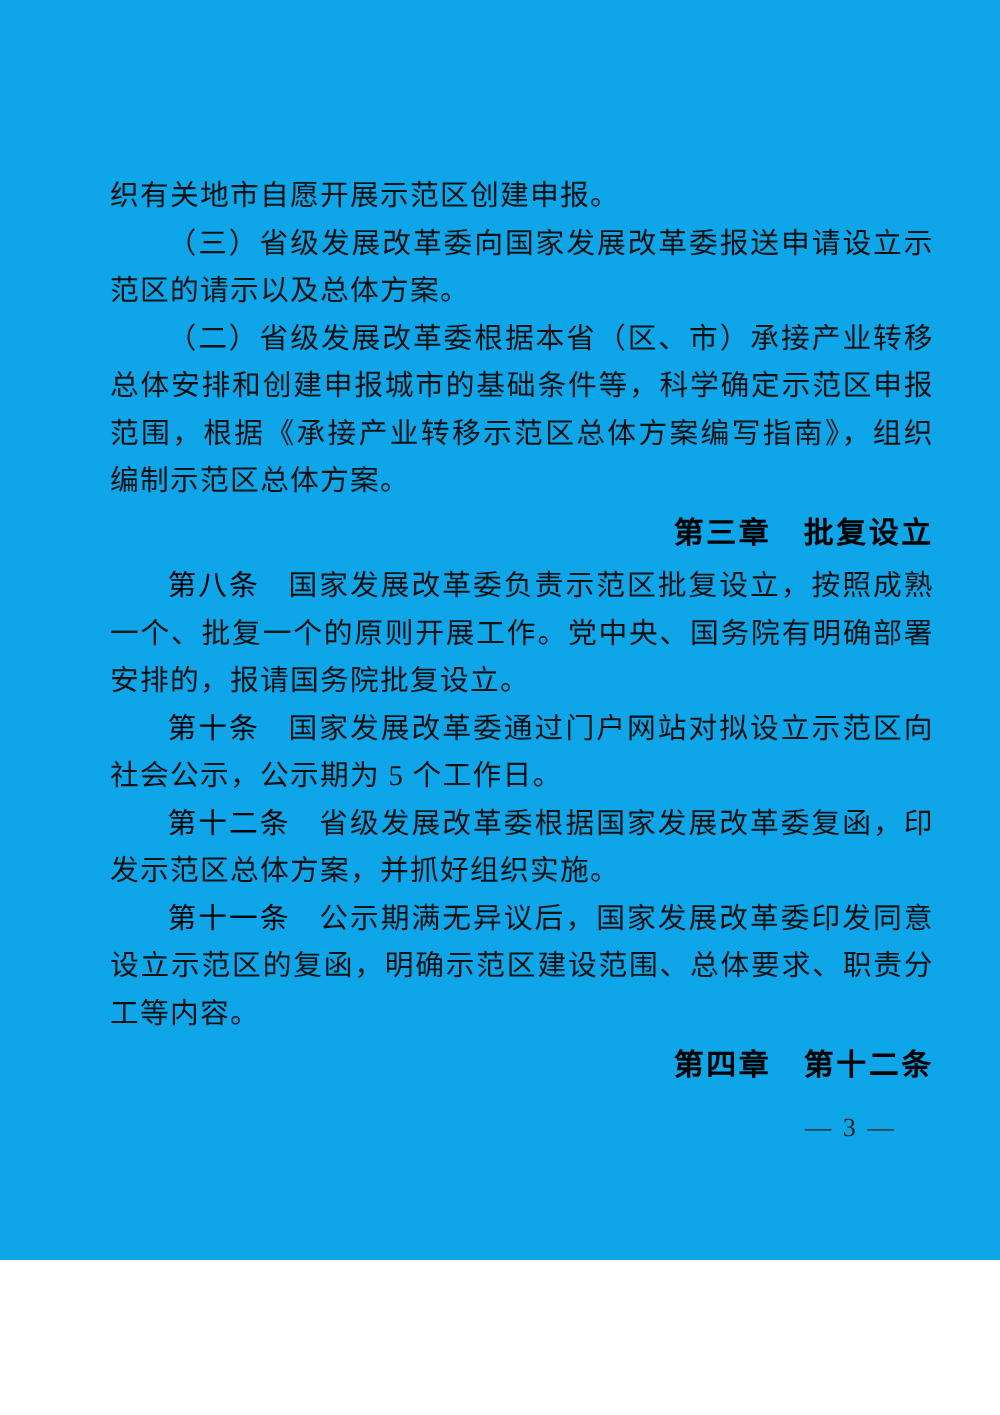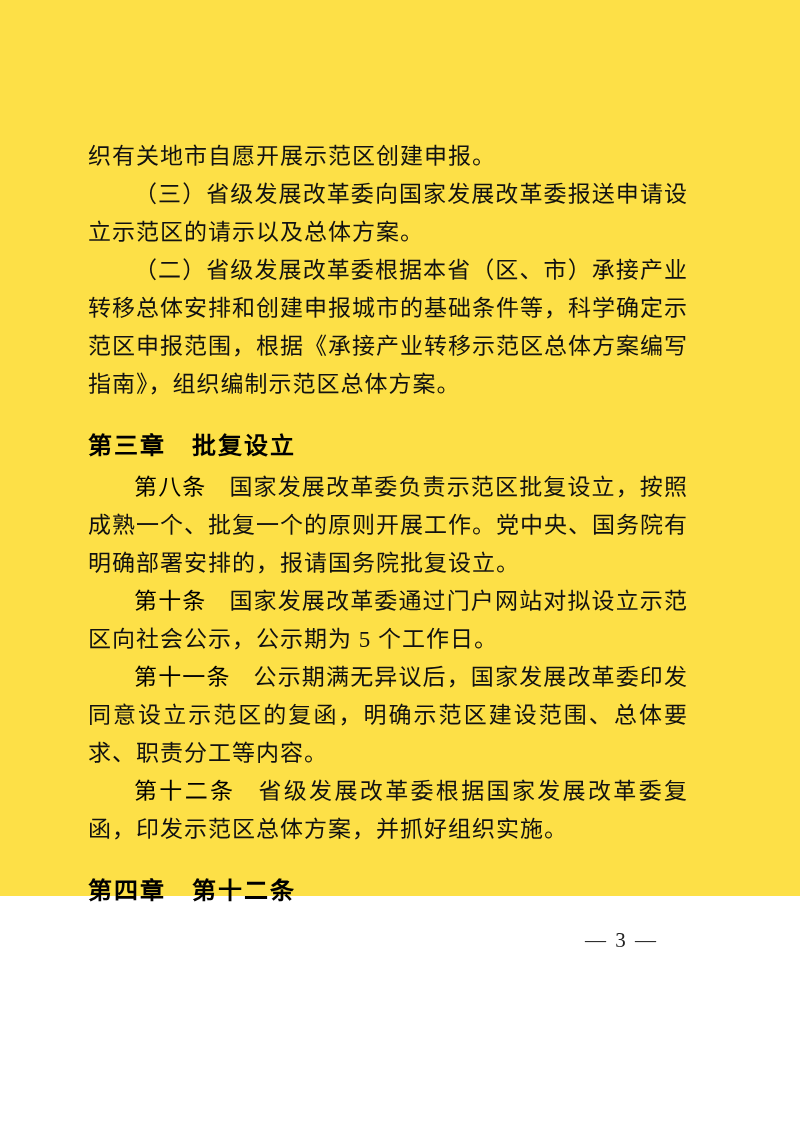--- a/index.html
+++ b/index.html
@@ -10,43 +10,43 @@
   body {
     width: 800px;
     height: 1132px;
     overflow: hidden;
     color: #111111;
     font-family: "Liberation Serif", "DejaVu Serif", serif;
   }
   .page {
     box-sizing: border-box;
     width: 800px;
-    height: 896px;
-    padding: 138px 112px 0 88px;
-    background: #fde047;
+    height: 1008px;
+    padding: 138px 53px 0 88px;
+    background: #0ea5e9;
     position: relative;
   }
   .body-text {
     font-size: 23px;
     line-height: 38px;
     letter-spacing: 1px;
     text-align: justify;
     text-justify: inter-character;
   }
   .para {
     margin: 0;
     text-indent: 2em;
   }
   .para.no-indent {
     text-indent: 0;
   }
   .chapter-heading {
-    margin: 23px 0 4px 0;
+    margin: 4px 0 4px 0;
     text-indent: 0;
-    text-align: left;
+    text-align: right;
     font-family: "Liberation Sans", "DejaVu Sans", sans-serif;
     font-weight: bold;
     font-size: 24px;
     line-height: 38px;
     letter-spacing: 2px;
     color: #000000;
   }
   .article-no {
     font-weight: normal;
     margin-right: 1em;
@@ -75,22 +75,22 @@
 
     <p class="para">（二）省级发展改革委根据本省（区、市）承接产业转移总体安排和创建申报城市的基础条件等，科学确定示范区申报范围，根据《承接产业转移示范区总体方案编写指南》，组织编制示范区总体方案。</p>
 
     <h2 class="chapter-heading">第三章　批复设立</h2>
 
     <p class="para"><span class="article-no">第八条</span><span>国家发展改革委负责示范区批复设立，按照成熟一个、批复一个的原则开展工作。党中央、国务院有明确部署安排的，报请国务院批复设立。</span></p>
 
 
     <p class="para"><span class="article-no">第十条</span><span>国家发展改革委通过门户网站对拟设立示范区向社会公示，公示期为 5 个工作日。</span></p>
 
+    <p class="para"><span class="article-no">第十二条</span><span>省级发展改革委根据国家发展改革委复函，印发示范区总体方案，并抓好组织实施。</span></p>
+
     <p class="para"><span class="article-no">第十一条</span><span>公示期满无异议后，国家发展改革委印发同意设立示范区的复函，明确示范区建设范围、总体要求、职责分工等内容。</span></p>
-
-    <p class="para"><span class="article-no">第十二条</span><span>省级发展改革委根据国家发展改革委复函，印发示范区总体方案，并抓好组织实施。</span></p>
 
     <h2 class="chapter-heading">第四章　第十二条</h2>
 
   </div>
 
   <div class="page-number">— 3 —</div>
 </div>
 
 </body></html>

